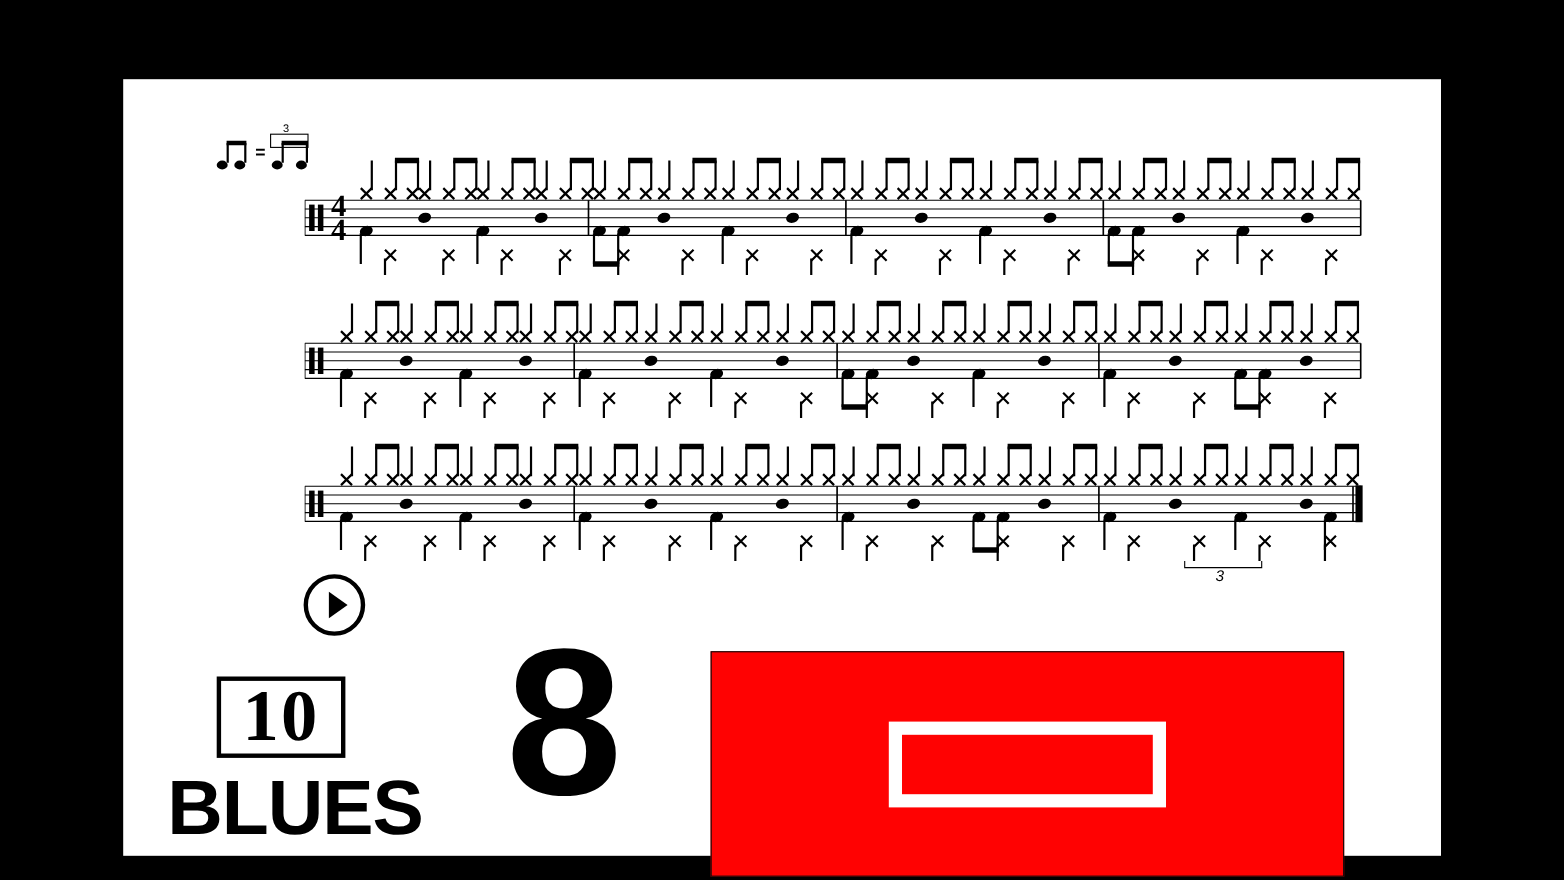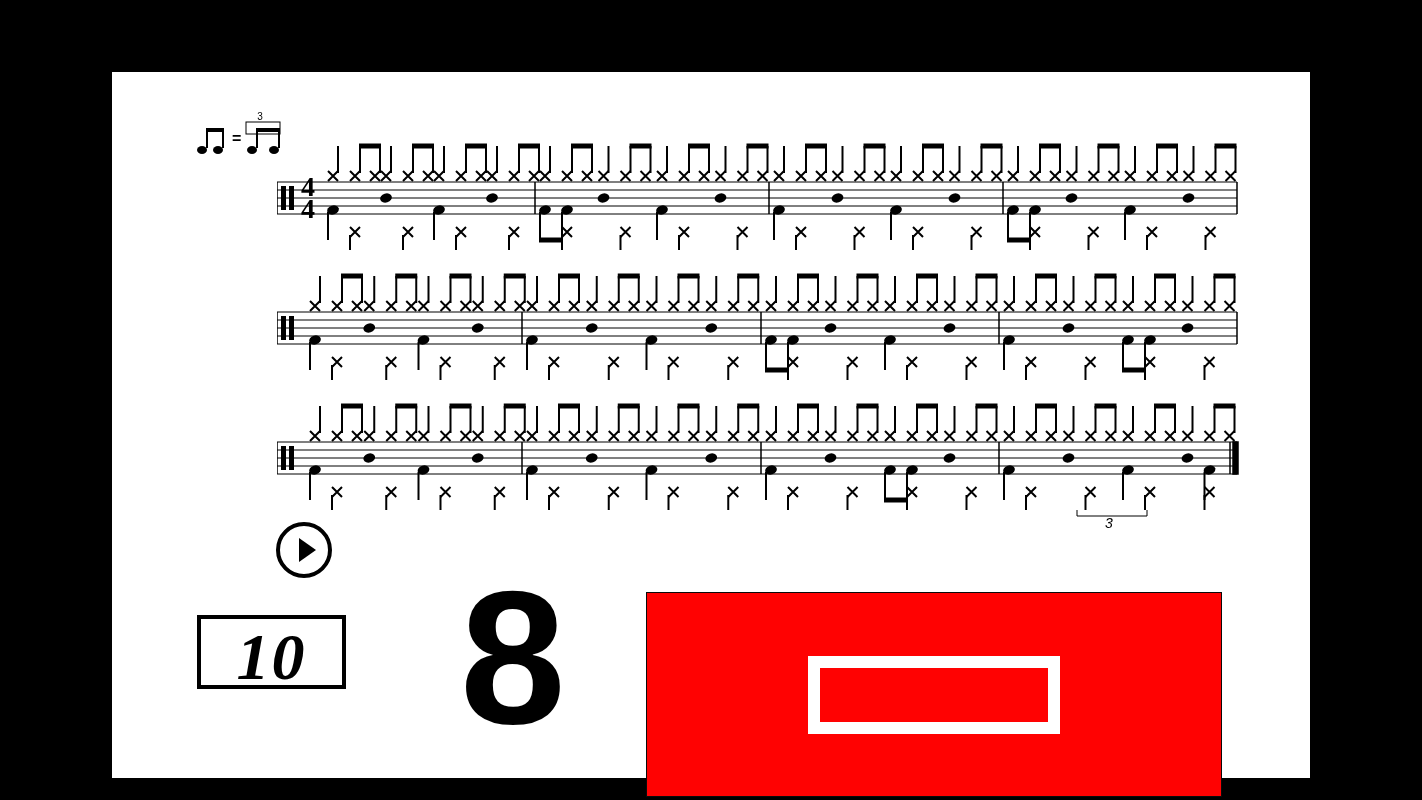--- a/index.html
+++ b/index.html
@@ -46,27 +46,27 @@
       height: 0;
       border-left: 17px solid #000;
       border-top: 12px solid transparent;
       border-bottom: 12px solid transparent;
     }
     
     .badge10 {
       position: absolute;
       left: 85px;
       top: 543px;
-      width: 149px;
+      width: 117px;
       height: 74px;
       border: 4px solid #000;
       background: #fff;
       display: flex;
+      align-items: center;
       justify-content: center;
-      font-style: italic;
     }
     .badge10 span {
       font-family: "Times New Roman", serif;
       font-size: 66px;
       font-weight: 700;
       letter-spacing: 2px;
     }
     .label-blues {
       position: absolute;
       left: 40px;
@@ -733,20 +733,21 @@
   </div>
 
   <div class="play-btn">
     <div class="tri"></div>
   </div>
 
   <div class="badge10">
     <span>10</span>
   </div>
 
+  <div class="label-blues">BLUES</div>
 
   <div class="big8">8</div>
 
   <div class="red-box">
     <div class="inner"></div>
   </div>
 
 </div>
 
 </body></html>

